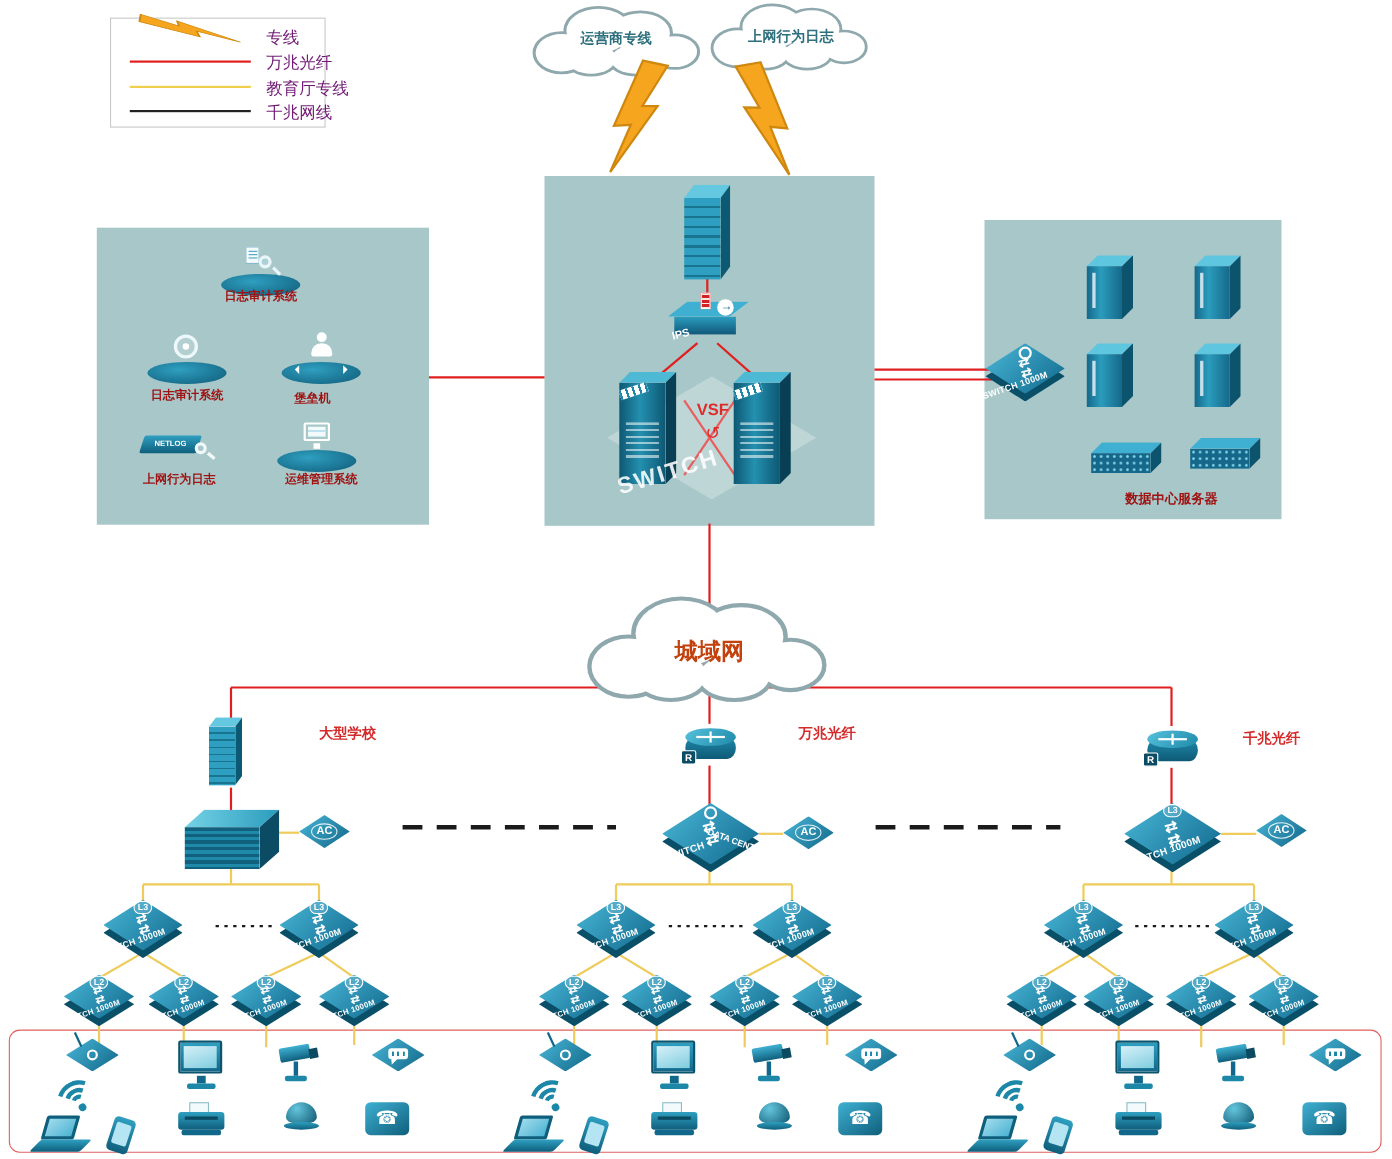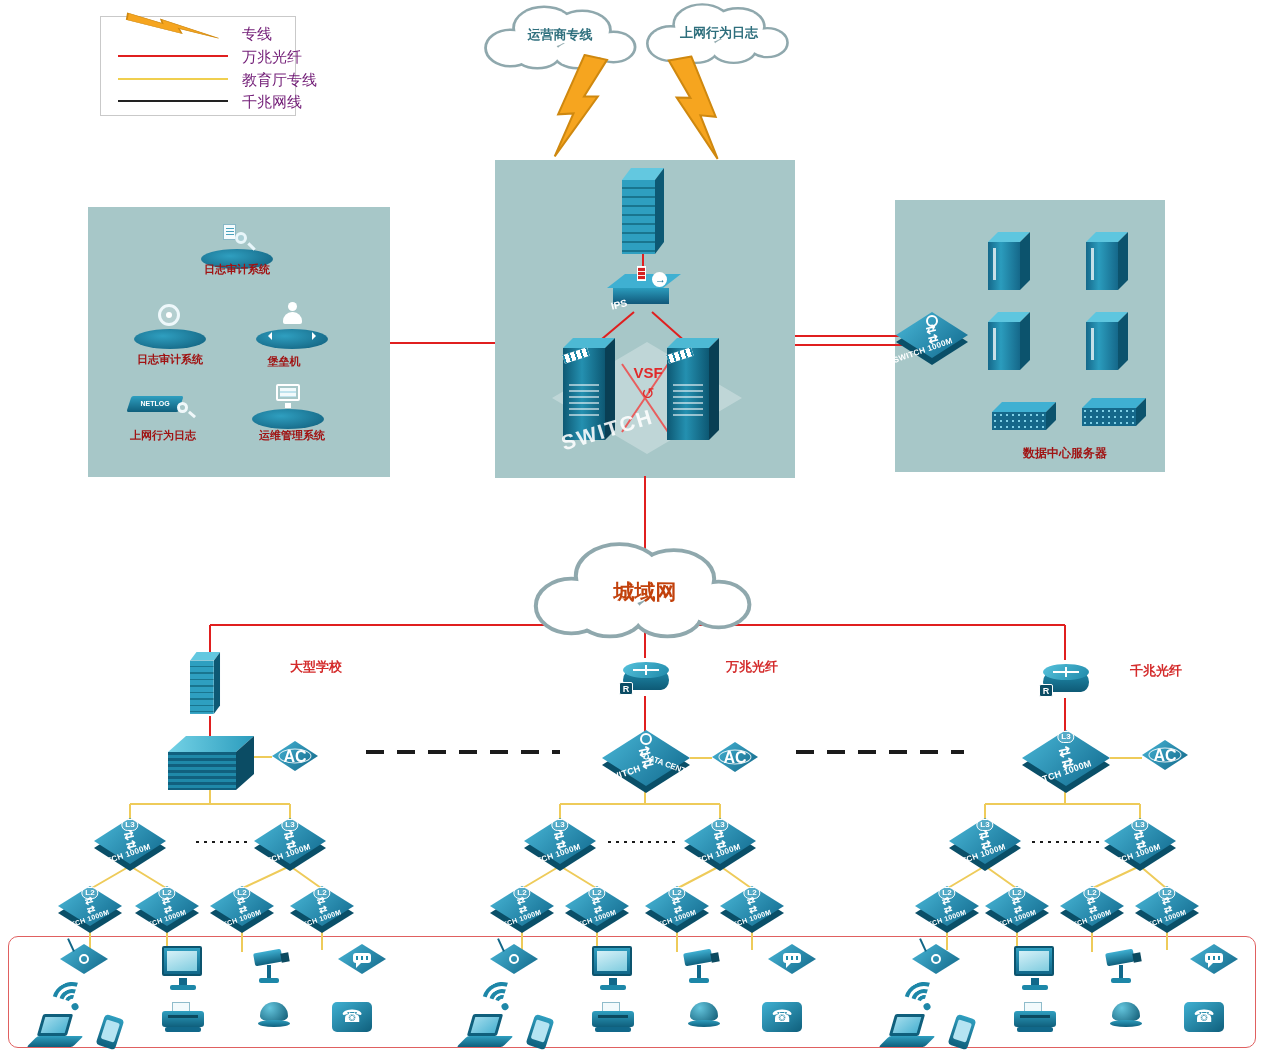--- a/index.html
+++ b/index.html
@@ -60,21 +60,21 @@
   .ips .arrowc::after{content:"\2192";position:absolute;left:3px;top:0;color:#10688c;font-size:11px;font-weight:bold;line-height:15px}
   .ipslbl{left:4px;bottom:4px;color:#fff;font-weight:bold;font-size:10px;font-style:italic;transform:rotate(-14deg)}
   .router{width:48px;height:36px;z-index:2}
   .router .rbody{left:1px;top:10px;width:46px;height:20px;background:linear-gradient(#1f89a9,#0e5a76);border-radius:8px/10px}
   .router .rtop{left:1px;top:2px;width:46px;height:16px;background:linear-gradient(135deg,#56c2dc,#1f89a9);border-radius:50%}
   .router .rtop::before{content:"";position:absolute;left:50%;top:50%;width:26px;height:2px;background:#fff;transform:translate(-50%,-50%)}
   .router .rtop::after{content:"";position:absolute;left:50%;top:50%;width:2px;height:10px;background:#fff;transform:translate(-50%,-50%)}
   .rbadge{left:-3px;top:22px;width:14px;height:13px;background:#0b4c64;border:1px solid #fff;color:#fff;font-weight:bold;font-size:9px;line-height:12px;text-align:center;border-radius:2px}
   .acn{width:46px;height:30px;z-index:2}
   .acn .d{left:0;top:0;width:100%;height:100%;background:linear-gradient(135deg,#49b7d8,#116687);clip-path:polygon(50% 0,100% 50%,50% 100%,0 50%)}
-  .acn b{left:50%;top:50%;transform:translate(-50%,-50%);color:#fff;font-weight:bold;font-size:16px;border:1px solid rgba(255,255,255,.85);border-radius:50%;padding:0 4px;line-height:13px}
+  .acn b{left:50%;top:50%;transform:translate(-50%,-50%);color:#fff;font-weight:bold;font-size:10px;border:1px solid rgba(255,255,255,.85);border-radius:50%;padding:0 4px;line-height:13px}
   
   .eicon{width:76px;height:48px;z-index:2}
   .ebase{left:2px;top:27px;width:72px;height:20px;background:radial-gradient(ellipse at 40% 35%,#2f9fc0,#0f5b78);border-radius:50%}
   .g-doc{left:24px;top:2px;width:13px;height:16px;background:#f4fbfd;border:1px solid #88b8c6}
   .g-doc::after{content:"";position:absolute;left:2px;top:3px;width:8px;height:1px;background:#4aa2bd;box-shadow:0 3px #4aa2bd,0 6px #4aa2bd}
   .g-mag{left:36px;top:10px;width:12px;height:12px;border:3px solid #e8f6fa;border-radius:50%;background:rgba(180,225,240,.35)}
   .g-han{left:48px;top:23px;width:9px;height:3px;background:#e8f6fa;transform:rotate(45deg)}
   .g-ring{left:26px;top:2px;width:22px;height:22px;border:3px solid #eef8fb;border-radius:50%;background:rgba(255,255,255,.15)}
   .g-ring::after{content:"";position:absolute;left:5px;top:5px;width:6px;height:6px;background:#fff;border-radius:50%}
   .g-head{left:34px;top:0;width:9px;height:9px;background:#fff;border-radius:50%}

